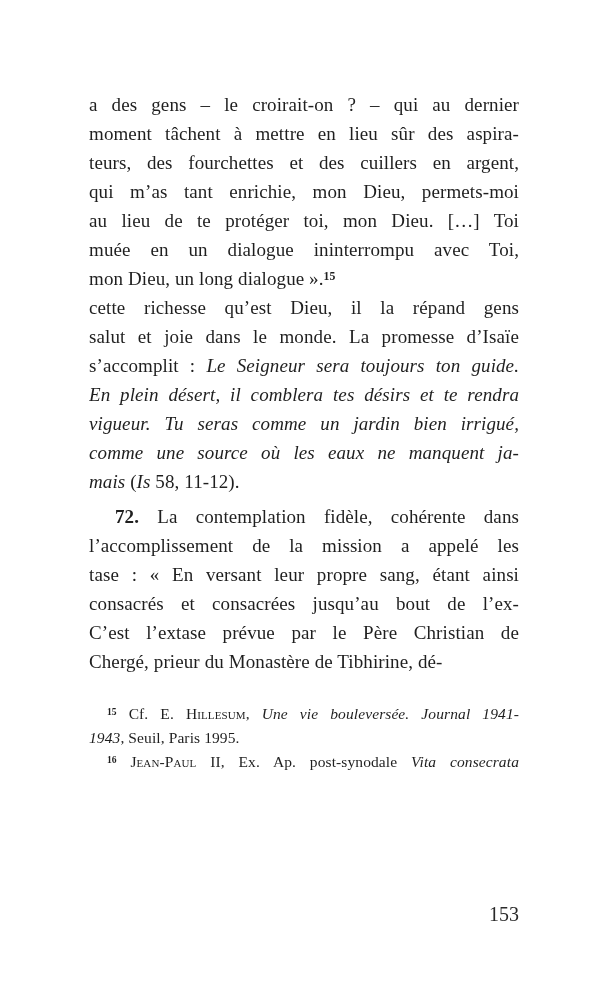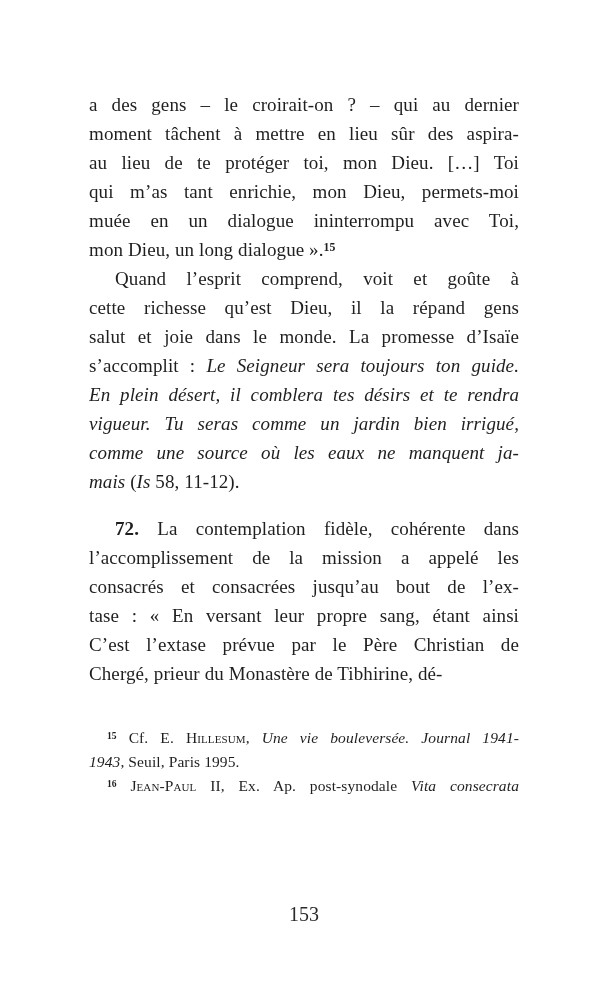--- a/index.html
+++ b/index.html
@@ -26,22 +26,22 @@
     text-align: justify;
     text-align-last: justify;
     height: 29px;
     line-height: 29px;
     font-size: 19px;
     overflow: hidden;
     letter-spacing: 0.1px;
   }
   .line.last { text-align-last: left; }
   .line.first-indent { padding-left: 26px; }
-  .para-space { margin-top: 18px; }
-  .footnotes { margin-top: 38px; }
+  .para-space { margin-top: 6px; }
+  .footnotes { margin-top: 26px; }
   .footnotes .line {
     font-size: 15.5px;
     height: 24px;
     line-height: 24px;
   }
   .footnotes .line.first-indent { padding-left: 18px; }
   .seg-i  { font-style: italic; }
   .seg-b  { font-weight: bold; }
   .seg-sc { font-variant: small-caps; }
   .seg-sup {
@@ -50,55 +50,55 @@
     position: relative;
     top: -0.45em;
     letter-spacing: 0;
     font-weight: bold;
   }
   .folio {
     position: absolute;
     top: 903px;
     left: 89px;
     width: 430px;
-    text-align: center;
+    text-align: right;
     font-size: 20px;
     line-height: 22px;
     color: #2a2a2a;
   }
 </style>
 </head>
 <body>
 
 <div class="page">
   <div class="textblock">
     <div id="body-region">
         <div class="para">
           <div class="line"><span>a des gens – le croirait-on ? – qui au dernier</span></div>
           <div class="line"><span>moment tâchent à mettre en lieu sûr des aspira-</span></div>
+          <div class="line"><span>teurs, des fourchettes et des cuillers en argent,</span></div>
+          <div class="line"><span>qui m’as tant enrichie, mon Dieu, permets-moi</span></div>
           <div class="line"><span>au lieu de te protéger toi, mon Dieu. […] Toi</span></div>
-          <div class="line"><span>qui m’as tant enrichie, mon Dieu, permets-moi</span></div>
           <div class="line"><span>muée en un dialogue ininterrompu avec Toi,</span></div>
           <div class="line last"><span>mon Dieu, un long dialogue ».</span><span class="seg-sup">15</span></div>
         </div>
         <div class="para">
-          <div class="line first-indent"><span>Quand l’esprit comprend, voit et goûte à</span></div>
           <div class="line"><span>cette richesse qu’est Dieu, il la répand gens</span></div>
           <div class="line"><span>salut et joie dans le monde. La promesse d’Isaïe</span></div>
           <div class="line"><span>s’accomplit : </span><span class="seg-i">Le Seigneur sera toujours ton guide.</span></div>
           <div class="line"><span class="seg-i">En plein désert, il comblera tes désirs et te rendra</span></div>
           <div class="line"><span class="seg-i">vigueur. Tu seras comme un jardin bien irrigué,</span></div>
           <div class="line"><span class="seg-i">comme une source où les eaux ne manquent ja-</span></div>
           <div class="line last"><span class="seg-i">mais</span><span> (</span><span class="seg-i">Is</span><span> 58, 11-12).</span></div>
         </div>
         <div class="para para-space">
           <div class="line first-indent"><span class="seg-b">72.</span><span> La contemplation fidèle, cohérente dans</span></div>
           <div class="line"><span>l’accomplissement de la mission a appelé les</span></div>
+          <div class="line"><span>tase : « En versant leur propre sang, étant ainsi</span></div>
           <div class="line"><span>consacrés et consacrées jusqu’au bout de l’ex-</span></div>
-          <div class="line"><span>tase : « En versant leur propre sang, étant ainsi</span></div>
           <div class="line"><span>C’est l’extase prévue par le Père Christian de</span></div>
           <div class="line last"><span>Chergé, prieur du Monastère de Tibhirine, dé-</span></div>
         </div>
       </div>
     <div id="footnote-region" class="footnotes">
         <div class="para">
           <div class="line first-indent"><span class="seg-sup">15</span><span> Cf. E. </span><span class="seg-sc">Hillesum</span><span>, </span><span class="seg-i">Une vie bouleversée. Journal 1941-</span></div>
           <div class="line last"><span class="seg-i">1943</span><span>, Seuil, Paris 1995.</span></div>
         </div>
         <div class="para">

